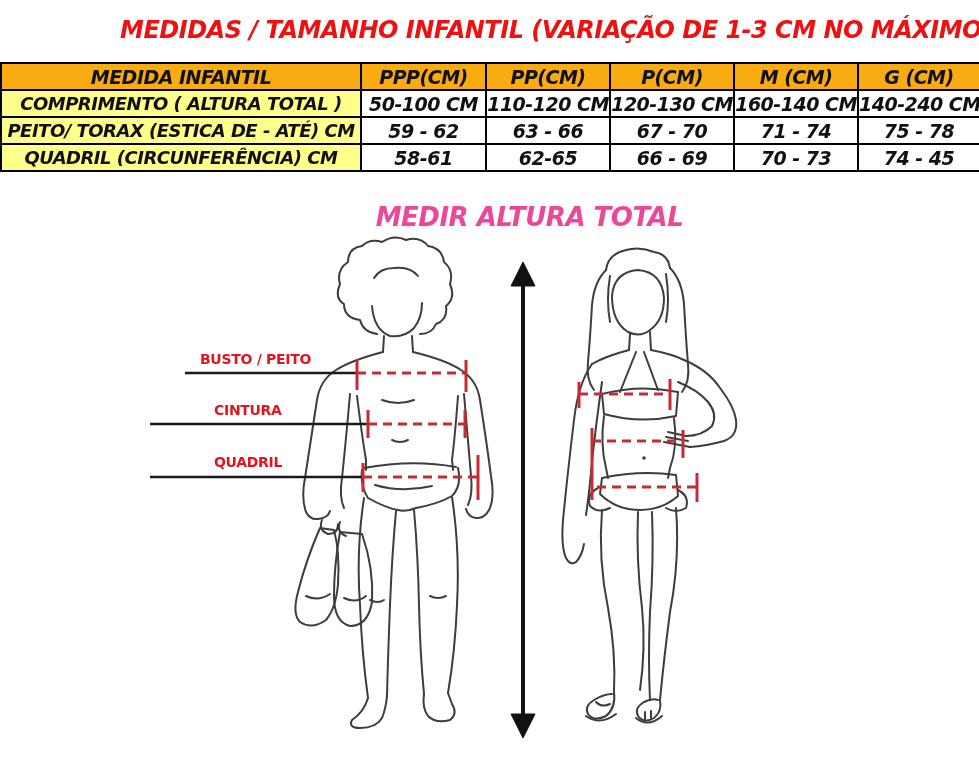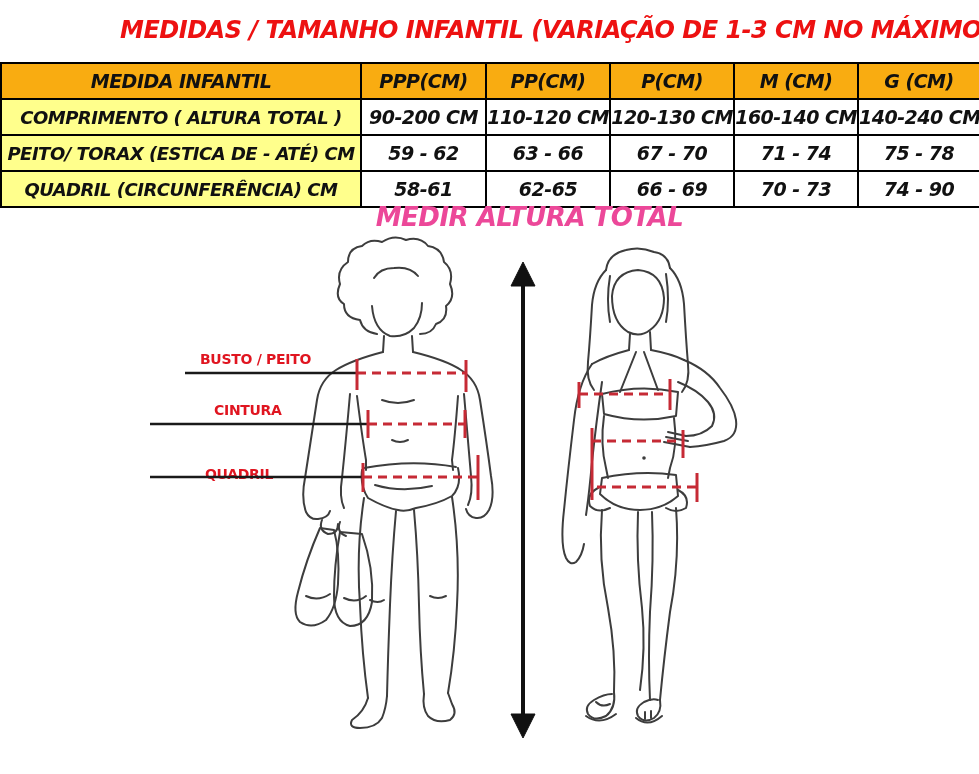--- a/index.html
+++ b/index.html
@@ -22,38 +22,38 @@
   #title{
     position:absolute;top:16px;left:120px;width:859px;
     text-align:center;font-size:24px;color:var(--title-red);
     white-space:nowrap;
   }
   #size-table{
     position:absolute;top:62px;left:0;width:979px;
     border-collapse:collapse;table-layout:fixed;
   }
   #size-table th,#size-table td{
-    border:2px solid #000;height:36px;text-align:center;vertical-align:middle;
+    border:2px solid #000;height:27px;text-align:center;vertical-align:middle;
     font-weight:bold;font-style:italic;letter-spacing:-0.5px;color:#111;
     overflow:hidden;white-space:nowrap;
   }
   #size-table th{background:var(--header-orange);font-size:19px;}
   #size-table td.rowlabel{background:var(--row-yellow);font-size:18px;}
   #size-table td.val{background:var(--cell-white);font-size:19px;}
   #diagram-heading{
     position:absolute;top:202px;left:80px;width:899px;
     text-align:center;font-size:26px;color:#ec4899;white-space:nowrap;
   }
   .measure-label{
     position:absolute;font-size:14px;color:var(--label-red);
     font-weight:bold;white-space:nowrap;letter-spacing:-0.3px;
   }
   #bust-label{left:200px;top:351px;}
   #waist-label{left:214px;top:402px;}
-  #hip-label{left:205px;top:454px;margin-top:12px;}
+  #hip-label{left:214px;top:454px;}
   #figure-svg{position:absolute;top:0;left:0;}
 </style>
 </head>
 <body>
 
 <div id="title" class="comic">MEDIDAS / TAMANHO INFANTIL (VARIAÇÃO DE 1-3 CM NO MÁXIMO)</div>
 
 <table id="size-table">
   <colgroup>
     <col style="width:360px">
@@ -67,41 +67,41 @@
       <tr>
     <th>MEDIDA INFANTIL</th>
     <th>PPP(CM)</th>
     <th>PP(CM)</th>
     <th>P(CM)</th>
     <th>M (CM)</th>
     <th>G (CM)</th>
   </tr>
   <tr>
     <td class="rowlabel">COMPRIMENTO ( ALTURA TOTAL )</td>
-    <td class="val">90-200 CM</td>
+    <td class="val">50-100 CM</td>
     <td class="val">110-120 CM</td>
     <td class="val">120-130 CM</td>
     <td class="val">160-140 CM</td>
     <td class="val">140-240 CM</td>
   </tr>
   <tr>
     <td class="rowlabel">PEITO/ TORAX  (ESTICA DE - ATÉ) CM</td>
     <td class="val">59 - 62</td>
     <td class="val">63 - 66</td>
     <td class="val">67 - 70</td>
     <td class="val">71 - 74</td>
     <td class="val">75 - 78</td>
   </tr>
   <tr>
     <td class="rowlabel">QUADRIL (CIRCUNFERÊNCIA) CM</td>
     <td class="val">58-61</td>
     <td class="val">62-65</td>
     <td class="val">66 - 69</td>
     <td class="val">70 - 73</td>
-    <td class="val">74 - 90</td>
+    <td class="val">74 - 45</td>
   </tr>
 </tbody>
   </table>
 
 <div id="diagram-heading" class="comic">MEDIR ALTURA TOTAL</div>
 
 <div id="bust-label" class="measure-label">BUSTO / PEITO</div>
 <div id="waist-label" class="measure-label">CINTURA</div>
 <div id="hip-label" class="measure-label">QUADRIL</div>
 

